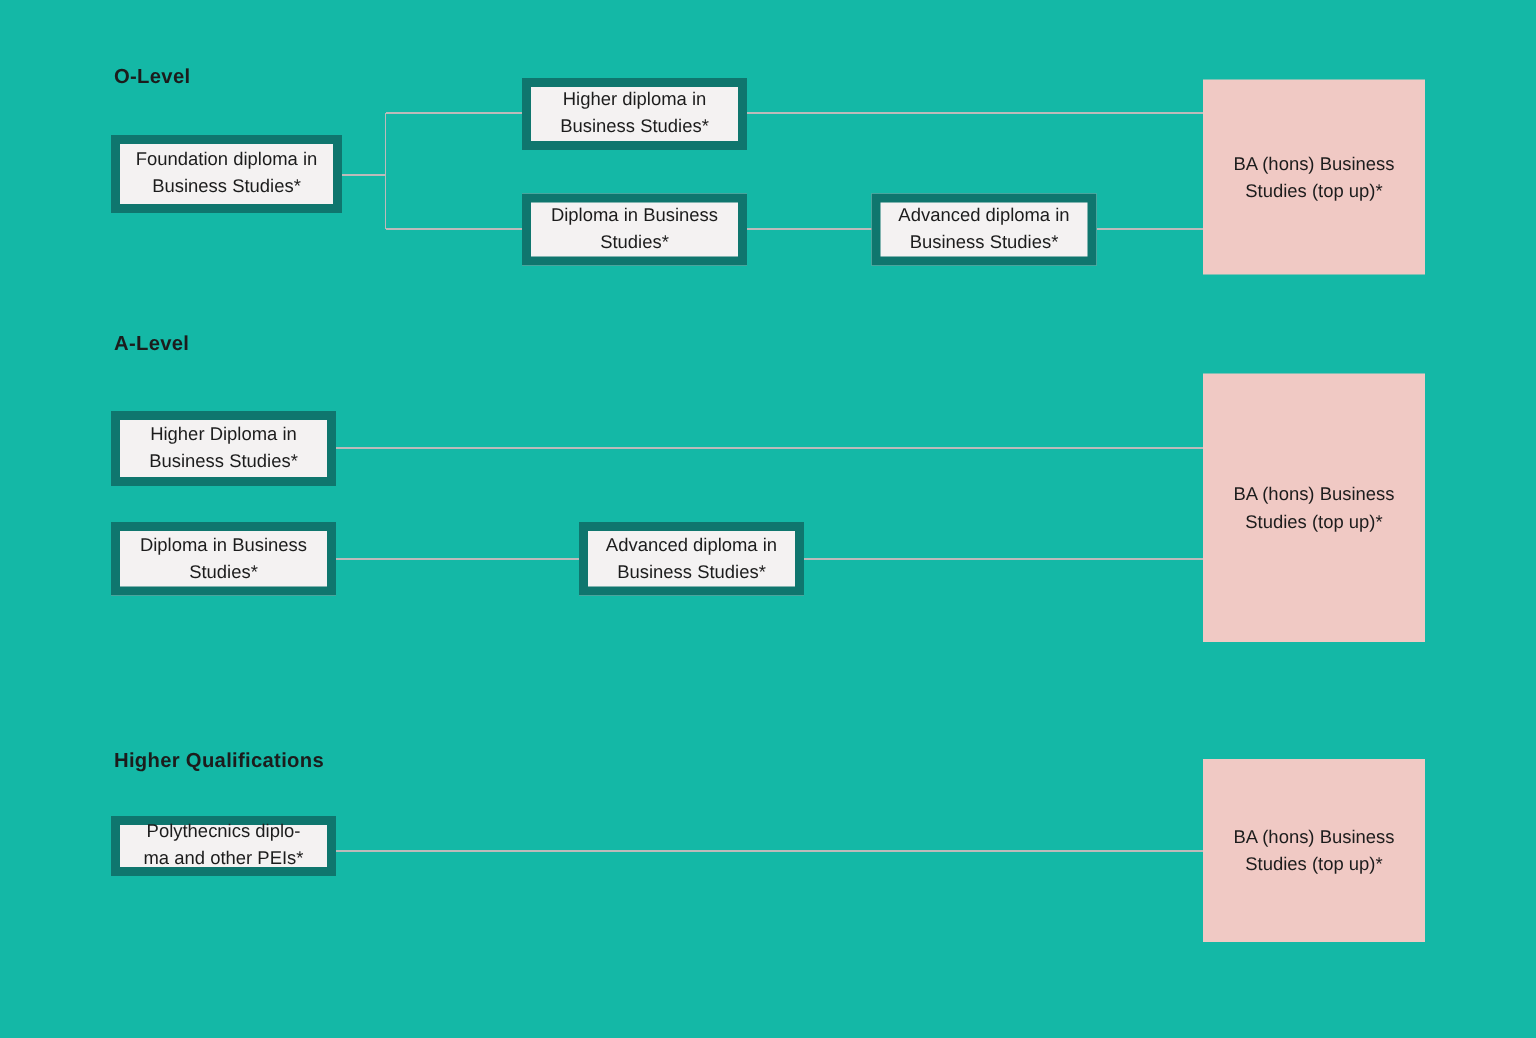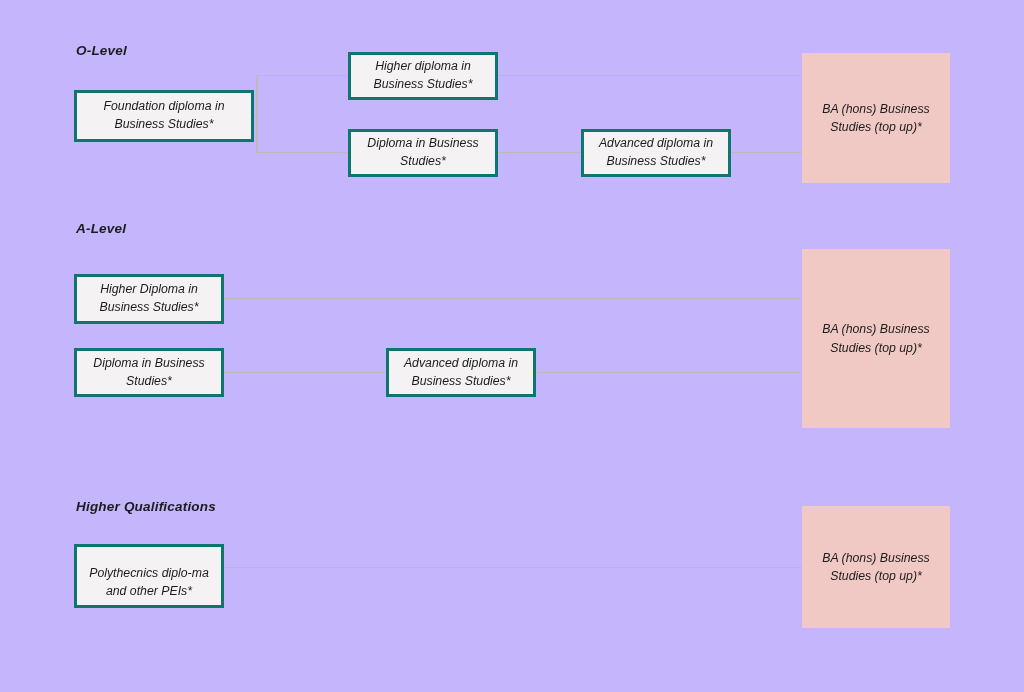--- a/index.html
+++ b/index.html
@@ -11,22 +11,21 @@
     width: 1024px;
     height: 692px;
     background: #f2f0ef;
     font-family: "Liberation Sans", sans-serif;
     overflow: hidden;
   }
   #canvas {
     position: relative;
     width: 1024px;
     height: 692px;
-    background: #c4b5fd;
-    font-style: italic;
+    background: #14b8a6;
   }
 
   
   #wires {
     position: absolute;
     left: 0;
     top: 0;
     width: 1024px;
     height: 692px;
     pointer-events: none;
@@ -40,21 +39,21 @@
     letter-spacing: 0.2px;
     color: #1c1c1c;
     white-space: nowrap;
   }
 
   
   .node {
     position: absolute;
     box-sizing: border-box;
     background: #f4f2f2;
-    border: 3px solid #0f766e;
+    border: 6px solid #0f766e;
     display: flex;
     align-items: center;
     justify-content: center;
     text-align: center;
     padding: 4px 10px;
   }
   .node .node-label {
     font-size: 12.3px;
     line-height: 1.45;
     color: #1c1c1c;
@@ -106,21 +105,21 @@
       <path d="M224,372.5 L386,372.5"></path>
 
       <path d="M536,372.5 L802,372.5"></path>
 
       <path d="M224,567.5 L802,567.5"></path>
     </g>
   </svg>
 
   <div class="section-heading" style="left:76px; top:43px;">O-Level</div>
 
-  <div class="node" style="left:74px; top:90px; width:180px; height:52px;">
+  <div class="node" style="left:74px; top:90px; width:154px; height:52px;">
     <span class="node-label">Foundation diploma in Business Studies*</span>
   </div>
 
   <div class="node" style="left:348px; top:52px; width:150px; height:48px;">
     <span class="node-label">Higher diploma in Business Studies*</span>
   </div>
 
   <div class="node" style="left:348px; top:129px; width:150px; height:48px;">
     <span class="node-label">Diploma in Business Studies*</span>
   </div>
@@ -146,21 +145,21 @@
   <div class="node" style="left:386px; top:348px; width:150px; height:49px;">
     <span class="node-label">Advanced diploma in Business Studies*</span>
   </div>
 
   <div class="node-goal" style="left:802px; top:249px; width:148px; height:179px;">
     <span class="node-label">BA (hons) Business Studies (top up)*</span>
   </div>
 
   <div class="section-heading" style="left:76px; top:499px;">Higher Qualifications</div>
 
-  <div class="node" style="left:74px; top:544px; width:150px; height:64px;align-items:flex-end;">
+  <div class="node" style="left:74px; top:544px; width:150px; height:40px;">
     <span class="node-label">Polythecnics diplo-ma and other PEIs*</span>
   </div>
 
   <div class="node-goal" style="left:802px; top:506px; width:148px; height:122px;">
     <span class="node-label">BA (hons) Business Studies (top up)*</span>
   </div>
 
 </div>
 
 </body></html>

